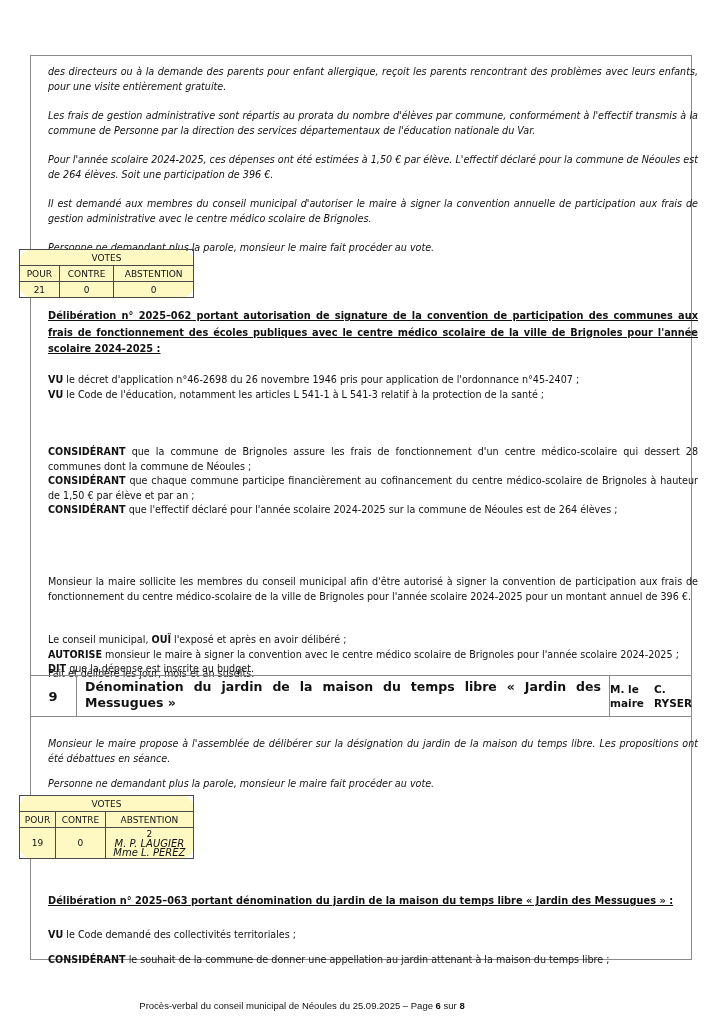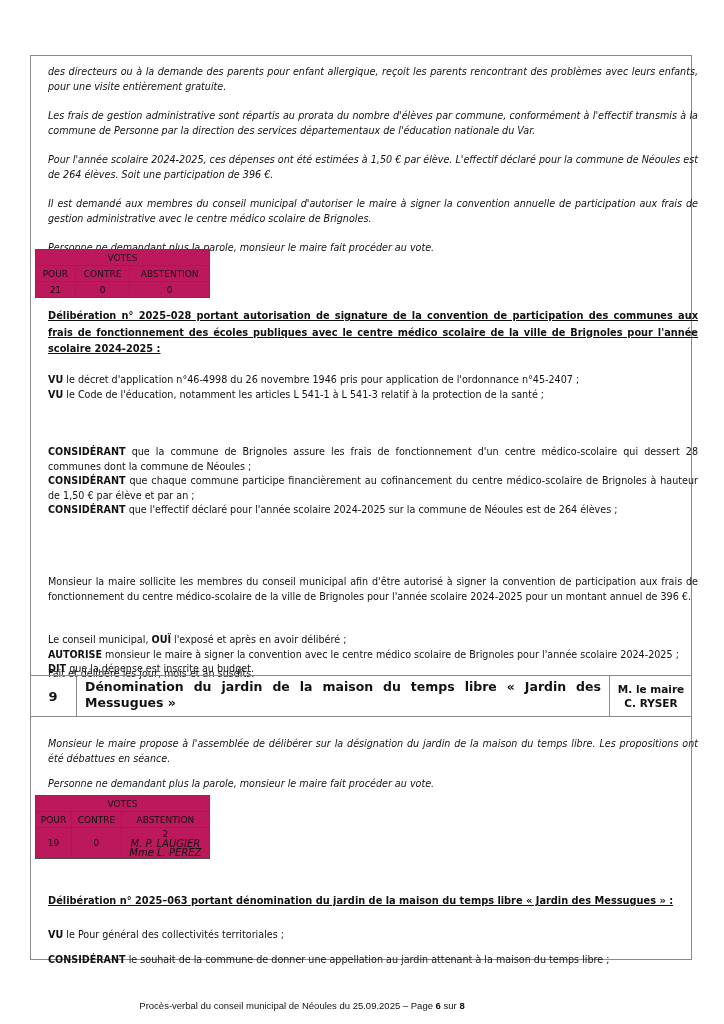--- a/index.html
+++ b/index.html
@@ -5,31 +5,31 @@
     html, body { margin: 0; padding: 0; background: #ffffff; }
     body { width: 724px; height: 1024px; position: relative; overflow: hidden;
       font-family: "DejaVu Sans", sans-serif; color: #111; }
     .frame { position: absolute; left: 30px; top: 55px; width: 662px; height: 905px;
       border: 1px solid #8a8a8a; box-sizing: border-box; }
     .p { position: absolute; left: 40px; width: 650px; font-size: 9.6px; line-height: 14.5px;
       text-align: justify; margin: 8px; }
     .it { font-style: italic; }
     .b { font-weight: bold; }
     .ul { text-decoration: underline; font-weight: bold; }
-    .votes { position: absolute; left: 35px; border-collapse: collapse; background: #be185d;
-      font-size: 9px; }
+    .votes { position: absolute; left: 19px; border-collapse: collapse; background: #fef9c3;
+      font-size: 9px; border-radius: 14px; }
     .votes td { border: 1px solid #4a4a4a; text-align: center; padding: 1px 3px; height: 13px; }
     .votes .names { font-style: italic; font-size: 10px; line-height: 9px; }
     .item-row { position: absolute; left: 30px; top: 675px; width: 662px; height: 40px;
       border-top: 1px solid #8a8a8a; border-bottom: 1px solid #8a8a8a; display: flex; }
     .item-num { width: 46px; border-right: 1px solid #8a8a8a; display: flex; align-items: center;
       justify-content: center; font-weight: bold; font-size: 13px; }
     .item-title { flex: 1; padding: 3px 8px; font-weight: bold; font-size: 12.5px; line-height: 16px;
       text-align: justify; text-align-last: left; }
-    .item-owner { width: 82px; border-left: 1px solid #8a8a8a; display: flex; flex-direction: column;
+    .item-owner { width: 82px; border-left: 1px solid #8a8a8a; display: flex; flex-direction: row;
       align-items: center; justify-content: center; font-weight: bold; font-size: 10.5px; line-height: 14px; }
     .footer { position: absolute; left: 0; width: 604px; top: 1000px; text-align: center;
       font-size: 9.5px; font-family: "Liberation Sans", sans-serif; }
   </style>
 </head>
 <body>
 
 <div class="frame"></div>
 
 <p class="p it" style="top:57px">des directeurs ou à la demande des parents pour enfant allergique, reçoit les parents rencontrant des problèmes avec leurs enfants, pour une visite entièrement gratuite.</p>
@@ -49,24 +49,24 @@
     <td>ABSTENTION</td>
   </tr>
   <tr>
     <td>21</td>
     <td>0</td>
     <td>0</td>
   </tr>
 </tbody>
   </table>
 
-<p class="p ul" style="top:300px;line-height:16.5px;font-size:9.8px">Délibération n° 2025–028 portant autorisation de signature de la convention de participation des communes aux frais de fonctionnement des écoles publiques avec le centre médico scolaire de la ville de Brignoles pour l'année scolaire 2024-2025 :</p>
+<p class="p ul" style="top:300px;line-height:16.5px;font-size:9.8px">Délibération n° 2025–062 portant autorisation de signature de la convention de participation des communes aux frais de fonctionnement des écoles publiques avec le centre médico scolaire de la ville de Brignoles pour l'année scolaire 2024-2025 :</p>
 
 <div class="p" style="top:365px">
-  <div><span class="b">VU</span><span> le décret d'application n°46-4998 du 26 novembre 1946 pris pour application de l'ordonnance n°45-2407 ;</span></div>
+  <div><span class="b">VU</span><span> le décret d'application n°46-2698 du 26 novembre 1946 pris pour application de l'ordonnance n°45-2407 ;</span></div>
   <div><span class="b">VU</span><span> le Code de l'éducation, notamment les articles L 541-1 à L 541-3 relatif à la protection de la santé ;</span></div>
 </div>
 
 <div class="p" style="top:437px">
   <div><span class="b">CONSIDÉRANT</span><span> que la commune de Brignoles assure les frais de fonctionnement d'un centre médico-scolaire qui dessert 28 communes dont la commune de Néoules ;</span></div>
   <div><span class="b">CONSIDÉRANT</span><span> que chaque commune participe financièrement au cofinancement du centre médico-scolaire de Brignoles à hauteur de 1,50 € par élève et par an ;</span></div>
   <div><span class="b">CONSIDÉRANT</span><span> que l'effectif déclaré pour l'année scolaire 2024-2025 sur la commune de Néoules est de 264 élèves ;</span></div>
 </div>
 
 <p class="p" style="top:567px">Monsieur la maire sollicite les membres du conseil municipal afin d'être autorisé à signer la convention de participation aux frais de fonctionnement du centre médico-scolaire de la ville de Brignoles pour l'année scolaire 2024-2025 pour un montant annuel de 396 €.</p>
@@ -108,18 +108,18 @@
       <div>2</div>
       <div class="names">M. P. LAUGIER</div>
       <div class="names">Mme L. PEREZ</div>
     </td>
   </tr>
 </tbody>
   </table>
 
 <p class="p ul" style="top:885px;line-height:15px;font-size:9.8px">Délibération n° 2025–063 portant dénomination du jardin de la maison du temps libre « Jardin des Messugues » :</p>
 
-<div class="p" style="top:920px"><span class="b">VU</span><span> le Pour général des collectivités territoriales ;</span></div>
+<div class="p" style="top:920px"><span class="b">VU</span><span> le Code demandé des collectivités territoriales ;</span></div>
 <div class="p" style="top:945px"><span class="b">CONSIDÉRANT</span><span> le souhait de la commune de donner une appellation au jardin attenant à la maison du temps libre ;</span></div>
 
 <div class="footer">
   <span>Procès-verbal du conseil municipal de Néoules du 25.09.2025 – Page </span><b>6</b><span> sur </span><b>8</b>
 </div>
 
 </body></html>

